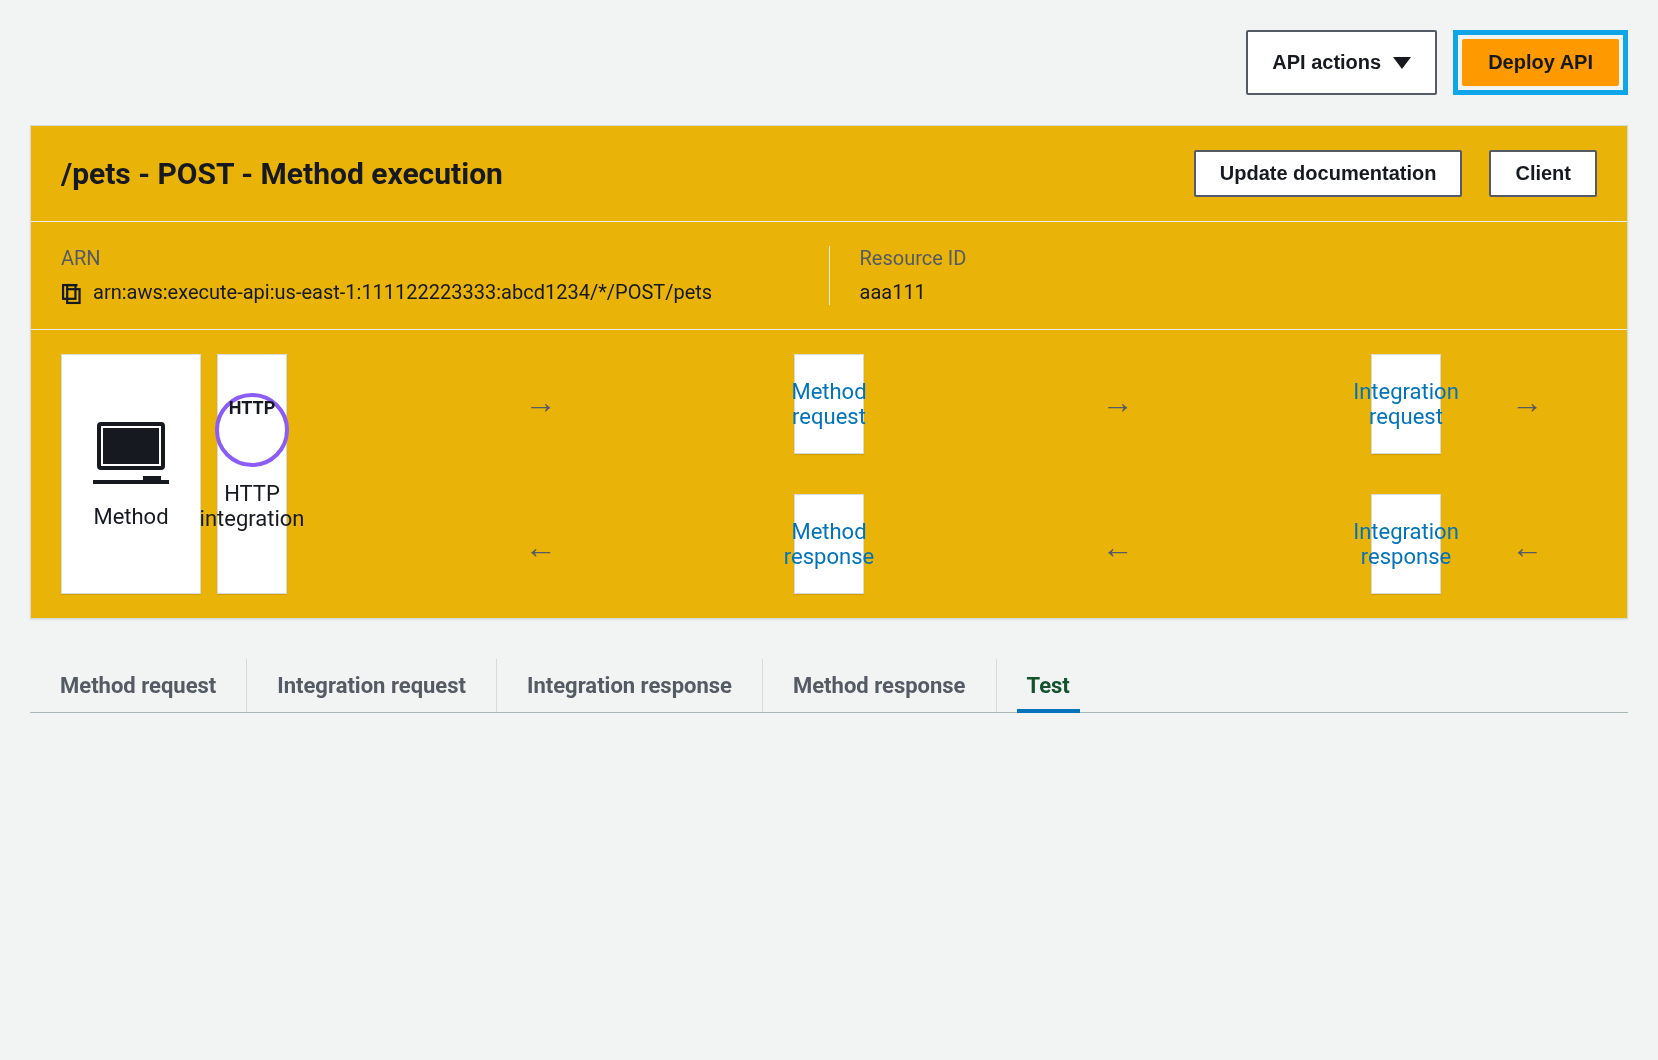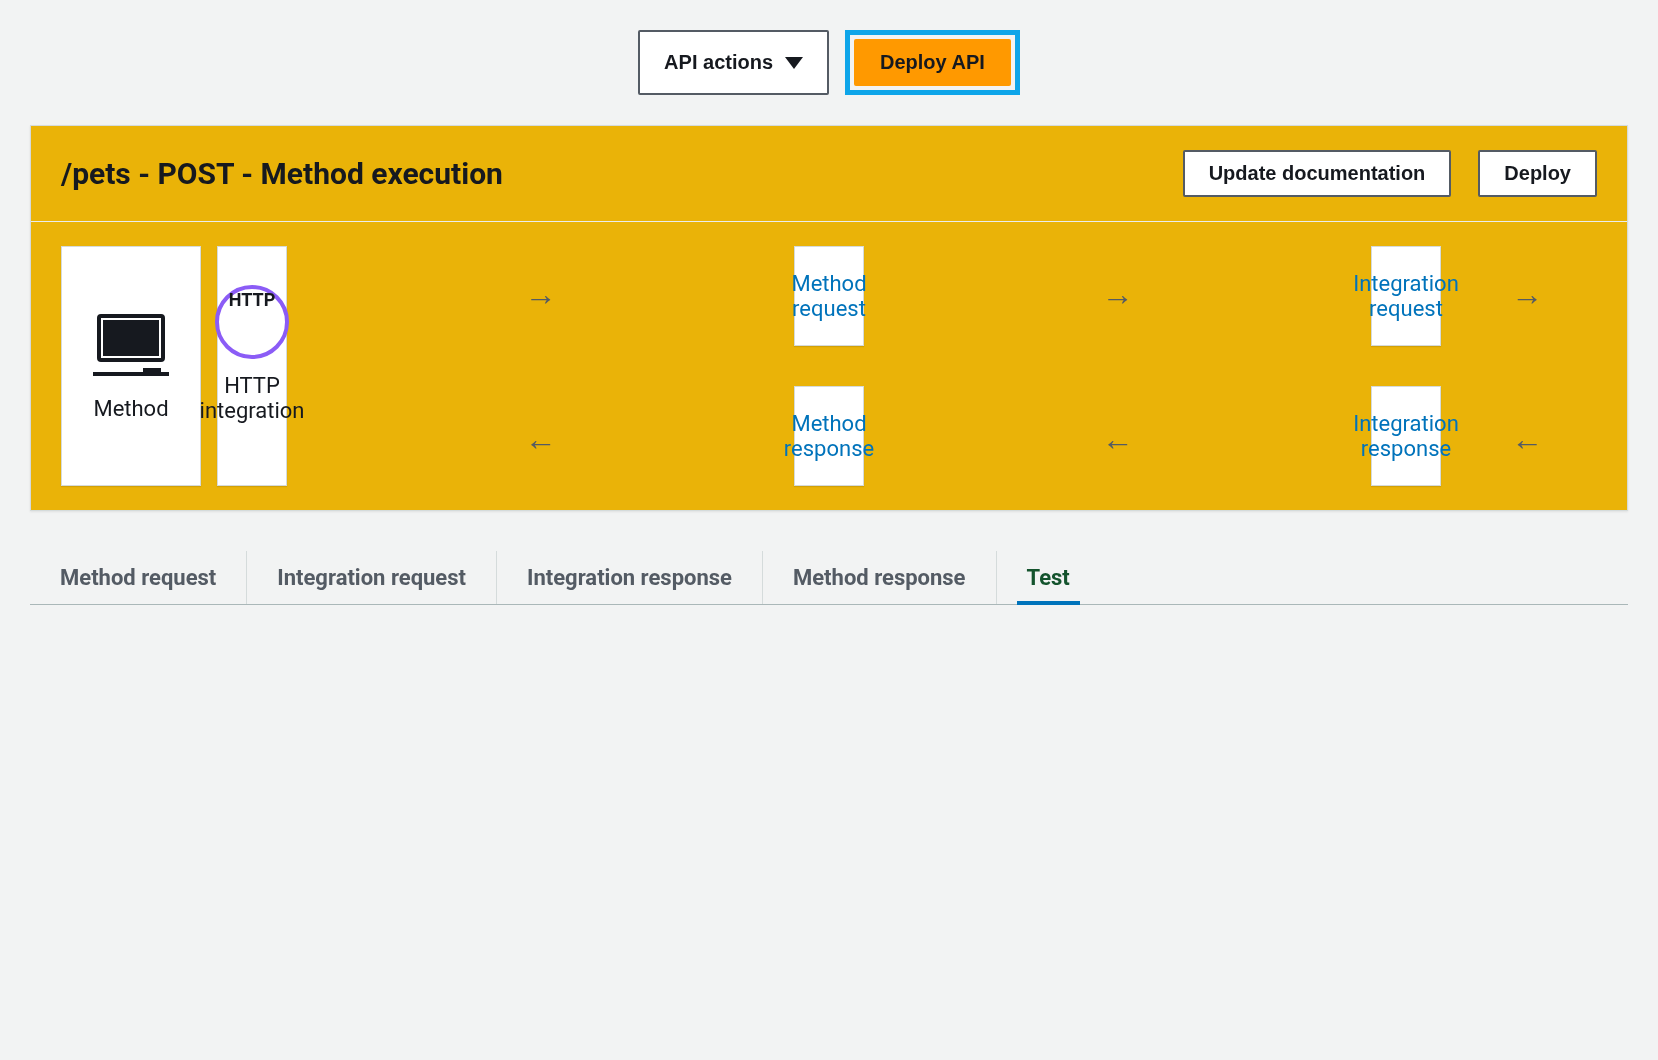--- a/index.html
+++ b/index.html
@@ -4,21 +4,21 @@
   <style>
     * { box-sizing: border-box; margin: 0; padding: 0; }
     body {
       font-family: -apple-system, BlinkMacSystemFont, "Segoe UI", Roboto, Helvetica, Arial, sans-serif;
       background: #f2f3f3;
       padding: 30px;
       color: #16191f;
     }
     .top-actions {
       display: flex;
-      justify-content: center;
+      justify-content: flex-end;
       gap: 16px;
       margin-bottom: 30px;
     }
     .btn {
       padding: 10px 24px;
       font-size: 20px;
       font-weight: 700;
       border: 2px solid #545b64;
       background: #fff;
       cursor: pointer;
@@ -218,25 +218,43 @@
 </div>
 
 <div class="panel">
   <div class="panel-header">
     <div class="panel-title">/pets - POST - Method execution</div>
     <div class="panel-header-actions">
       <button class="btn">
         <span>Update documentation</span>
       </button>
       <button class="btn">
-        <span>Deploy</span>
+        <span>Client</span>
       </button>
     </div>
   </div>
 
+  <div class="info-row">
+    <div class="info-col">
+      <div class="info-label">ARN</div>
+      <div class="info-value">
+        <svg class="copy-icon" viewBox="0 0 16 16" fill="none" stroke="#16191f" stroke-width="1.6">
+          <rect x="4.5" y="4.5" width="9" height="10"></rect>
+          <path d="M4.5 4.5 V1.5 H12"></path>
+          <path d="M2 3 V14.5 H11" stroke="none"></path>
+          <rect x="1.5" y="1.5" width="9" height="10"></rect>
+        </svg>
+        <span>arn:aws:execute-api:us-east-1:111122223333:abcd1234/*/POST/pets</span>
+      </div>
+    </div>
+    <div class="info-col">
+      <div class="info-label">Resource ID</div>
+      <div class="info-value">aaa111</div>
+    </div>
+  </div>
 
   <div class="flow-section">
     <div class="flow-grid">
 
       <div class="flow-box client-box flow-endpoint">
         <svg class="computer-svg" viewBox="0 0 80 70" fill="none" stroke="#16191f" stroke-width="4">
           <rect x="8" y="4" width="64" height="44" rx="2"></rect>
           <rect x="14" y="10" width="52" height="32" fill="#16191f"></rect>
           <line x1="2" y1="62" x2="78" y2="62"></line>
           <rect x="52" y="56" width="18" height="5" fill="#16191f" stroke="none"></rect>

